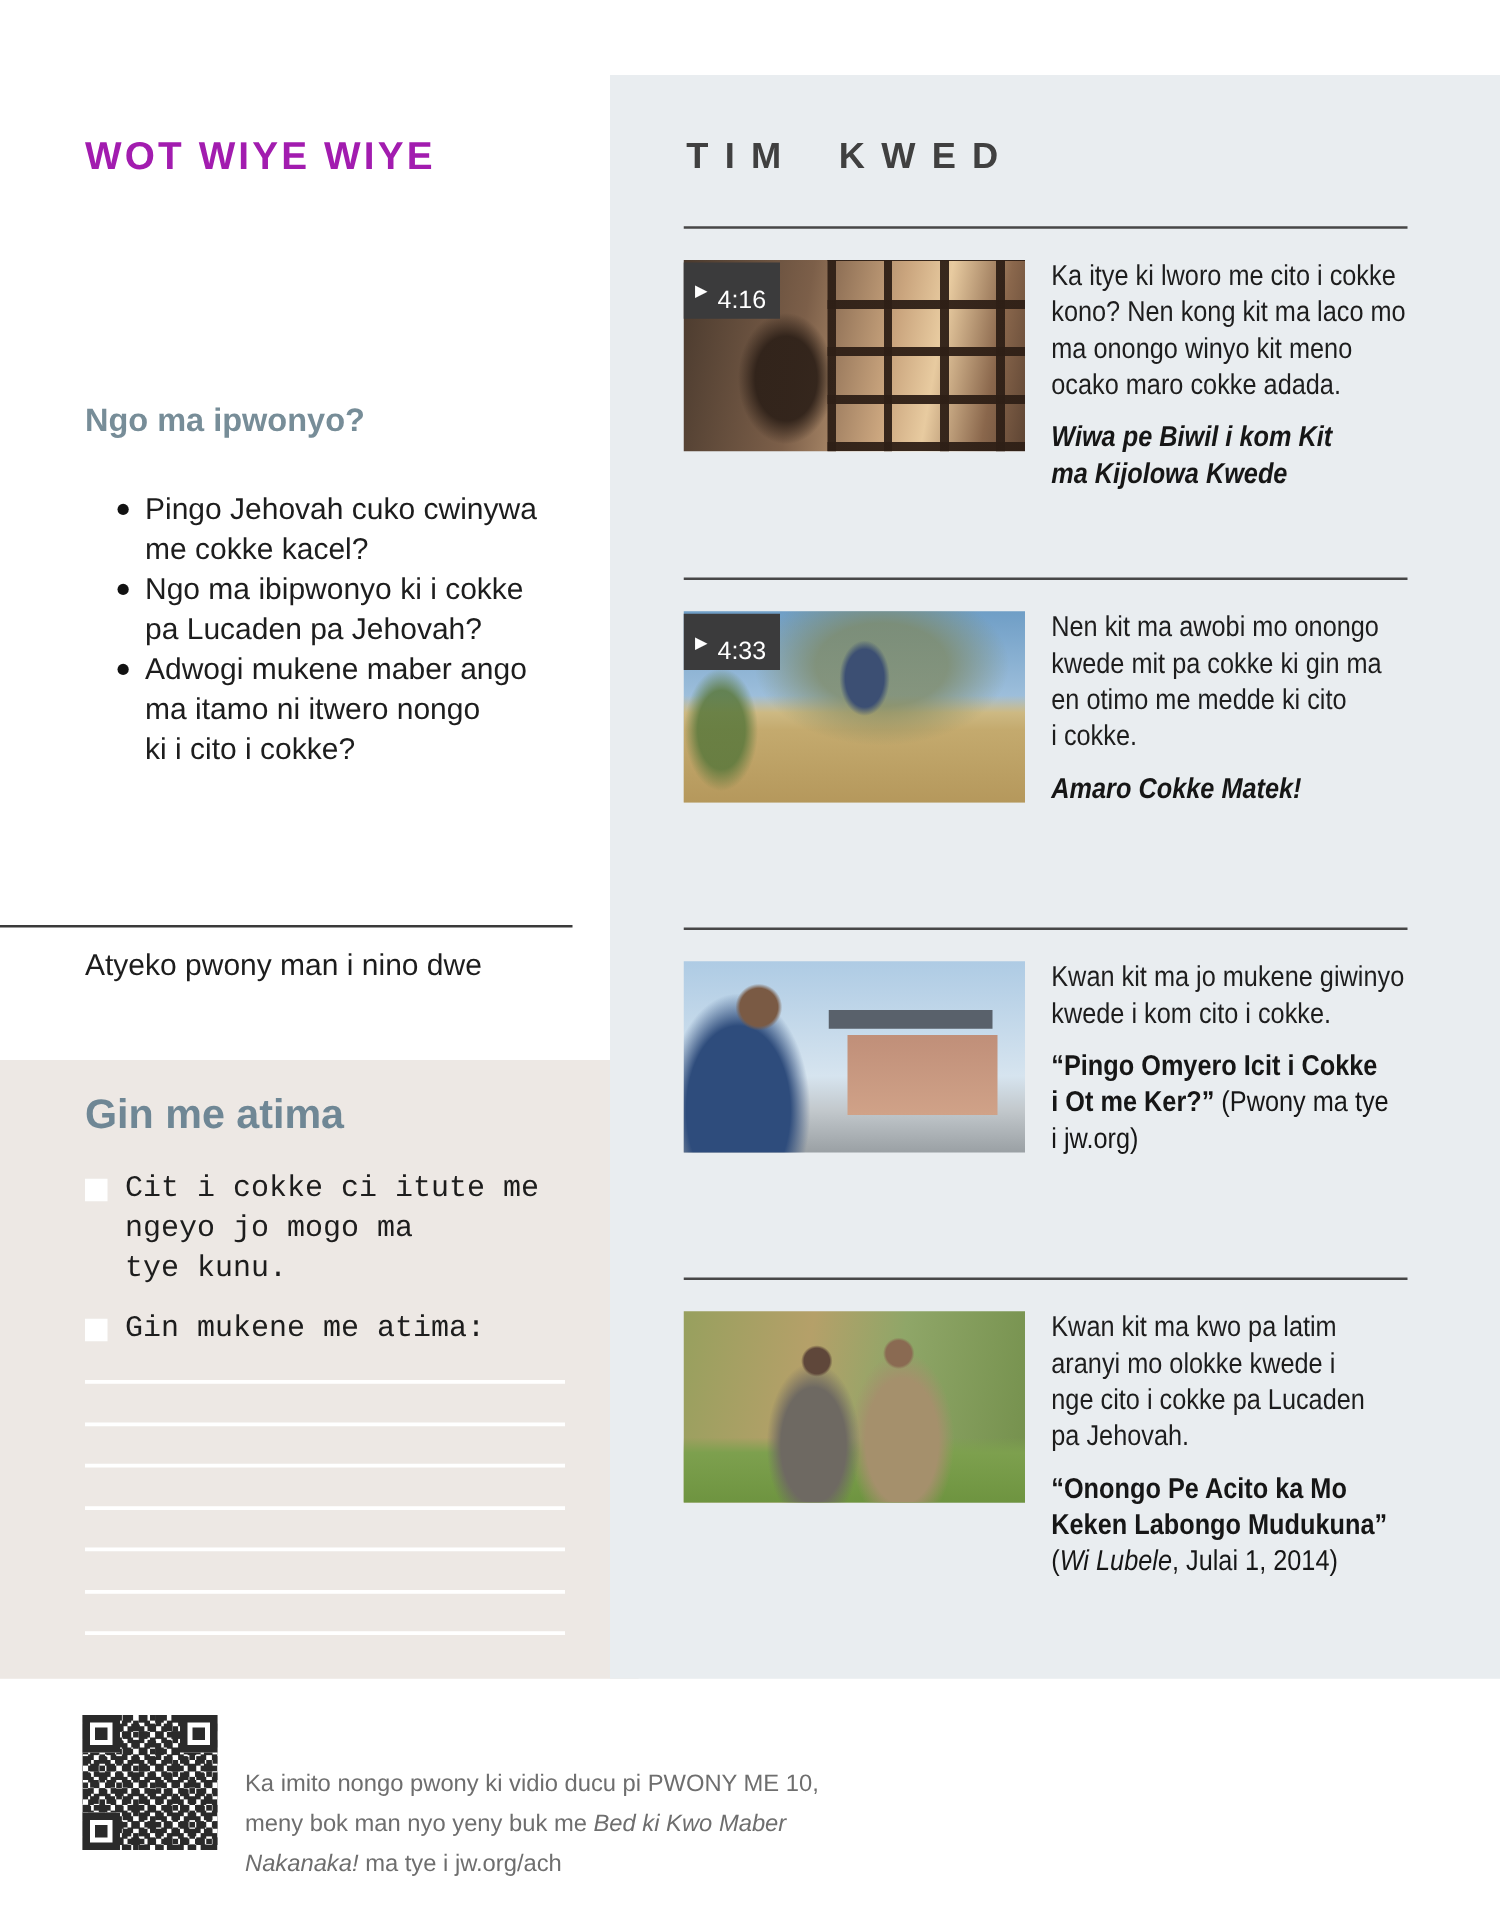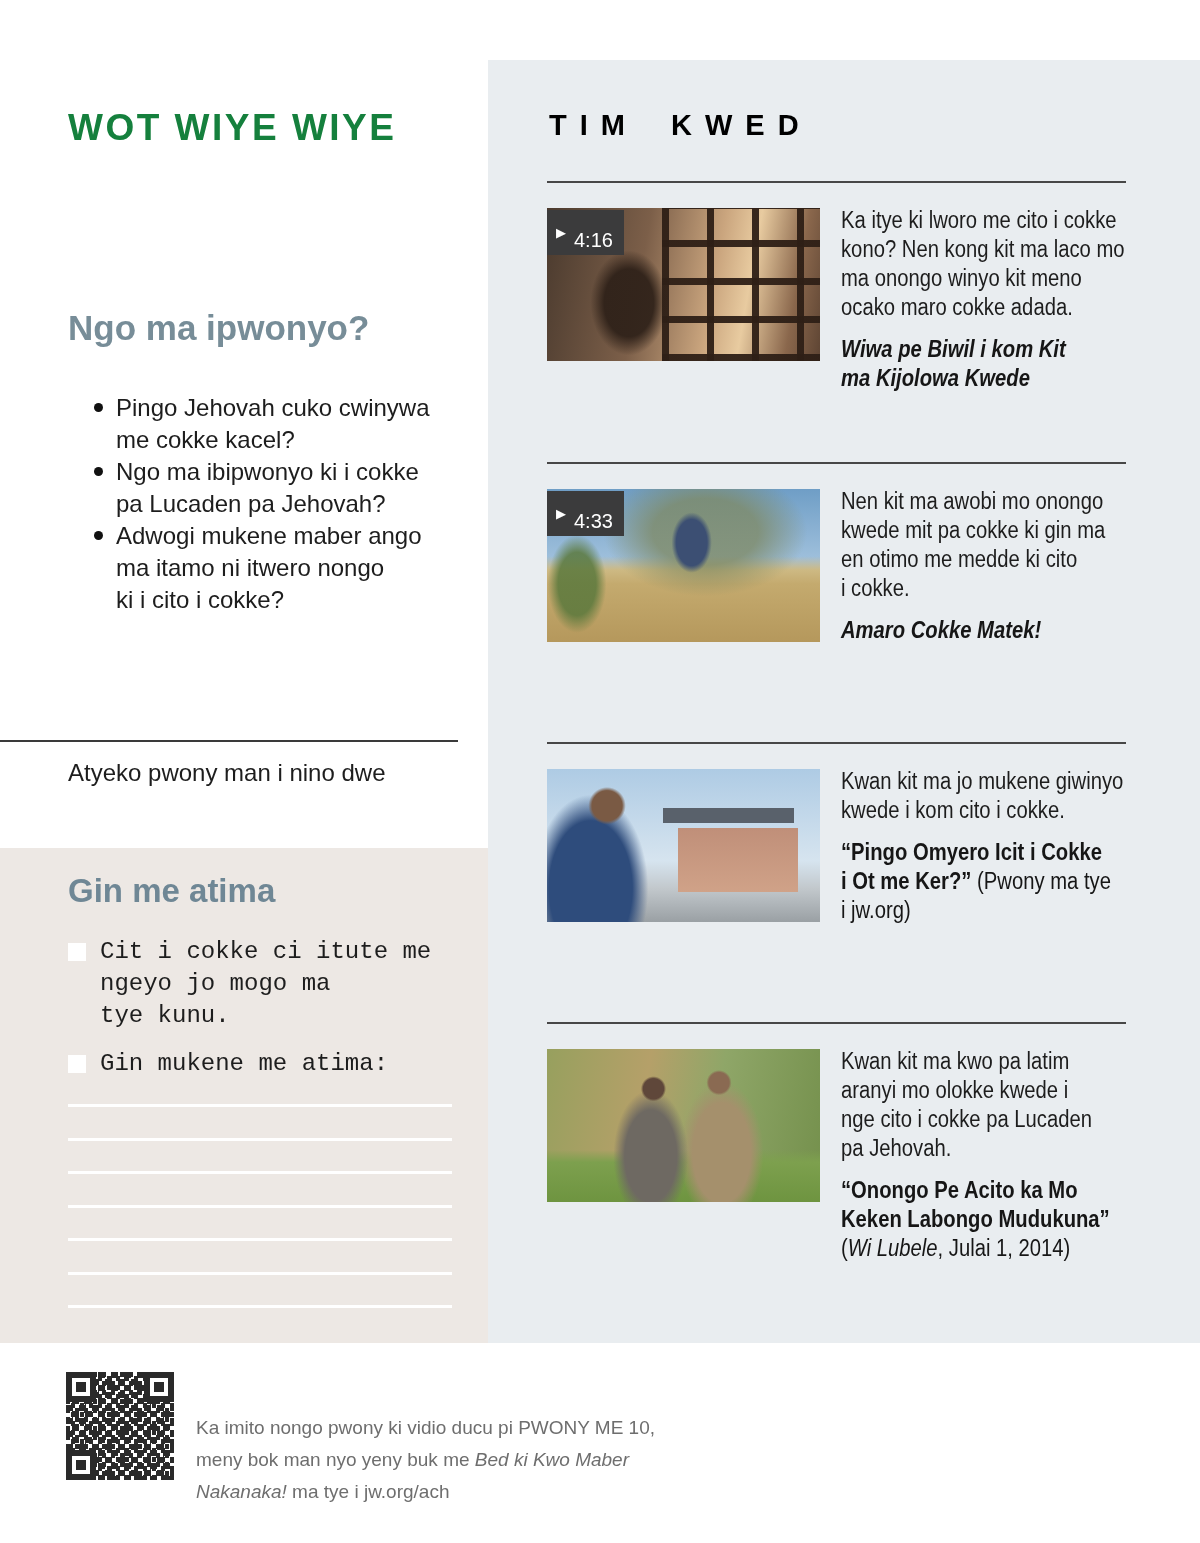--- a/index.html
+++ b/index.html
@@ -1,44 +1,44 @@
 <!DOCTYPE html>
 <html><head>
 <meta charset="utf-8">
 <style>
   html,body{margin:0;padding:0;background:#ffffff;}
   .page{position:relative;width:1200px;height:1543px;background:#ffffff;overflow:hidden;
         font-family:"Liberation Sans","DejaVu Sans",sans-serif;color:#1d1d1d;}
   .pre{white-space:pre-line;}
 
   
-  .lesson-title{position:absolute;left:68px;top:108px;font-size:37px;font-weight:bold;
-                letter-spacing:2.5px;color:#15803d;line-height:1.1;}
+  .lesson-title{position:absolute;left:68px;top:108px;font-size:31px;font-weight:bold;
+                letter-spacing:2.5px;color:#a21caf;line-height:1.1;}
   .lesson-intro{position:absolute;left:68px;top:169px;width:420px;font-size:24px;line-height:31px;color:#1d1d1d;}
-  .questions-heading{position:absolute;left:68px;top:309px;font-size:35px;font-weight:bold;color:#778d98;line-height:1.1;}
+  .questions-heading{position:absolute;left:68px;top:322px;font-size:26px;font-weight:bold;color:#778d98;line-height:1.1;}
   .question-list{position:absolute;left:92px;top:392px;width:360px;margin:0;padding:0;list-style:none;}
   .question-list li{position:relative;padding-left:24px;font-size:24px;line-height:32px;margin:0;}
   .bullet-dot{position:absolute;left:2px;top:11px;width:9px;height:9px;border-radius:50%;background:#111;}
   .left-divider{position:absolute;left:0;top:740px;width:458px;height:2px;background:#3a3a3a;}
   .completion-note{position:absolute;left:68px;top:759px;font-size:24px;color:#1d1d1d;}
 
   
   .todo-box{position:absolute;left:0;top:848px;width:511px;height:495px;background:#ede8e4;}
   .todo-heading{position:absolute;left:68px;top:25px;font-size:33px;font-weight:bold;color:#6f8795;line-height:1.1;}
   .todo-item{position:absolute;left:68px;font-size:24px;line-height:32px;font-family:Liberation Mono, monospace;}
   .todo-item .checkbox{position:absolute;left:0;top:7px;width:18px;height:18px;background:#ffffff;}
   .todo-item .todo-label{display:block;margin-left:32px;}
   .todo-item-1{top:88px;}
   .todo-item-2{top:200px;}
   .blank-line{position:absolute;left:68px;width:384px;height:3px;background:#ffffff;}
 
   
   .right-panel{position:absolute;left:488px;top:60px;width:712px;height:1283px;background:#e9edf0;}
   .panel-heading{position:absolute;left:61px;top:50px;font-size:29px;font-weight:bold;
-                 letter-spacing:13px;word-spacing:12px;color:#000000;line-height:1.1;}
+                 letter-spacing:13px;word-spacing:12px;color:#404040;line-height:1.1;}
   .panel-divider{position:absolute;left:59px;width:579px;height:2px;background:#474747;}
   .divider-1{top:121px;} .divider-2{top:402px;} .divider-3{top:682px;} .divider-4{top:962px;}
 
   .media{position:absolute;left:59px;width:273px;height:153px;background-repeat:no-repeat;}
   .media-1{top:148px;
     background-image:
       radial-gradient(ellipse 55px 75px at 30% 62%, rgba(45,32,24,.92) 45%, rgba(45,32,24,0) 70%),
       repeating-linear-gradient(90deg, rgba(46,31,22,.95) 0 7px, rgba(0,0,0,0) 7px 45px),
       repeating-linear-gradient(0deg, rgba(46,31,22,.95) 0 7px, rgba(0,0,0,0) 7px 38px),
       linear-gradient(100deg,#4a3a2e 0%,#7c5f49 35%,#caa57e 60%,#e8cba0 72%,#8a674c 88%,#5d4433 100%);

